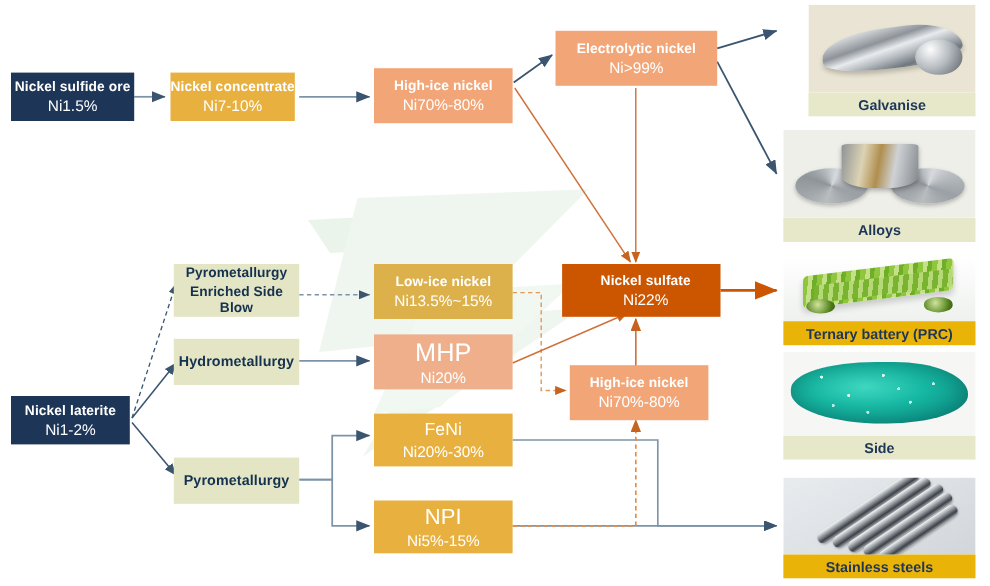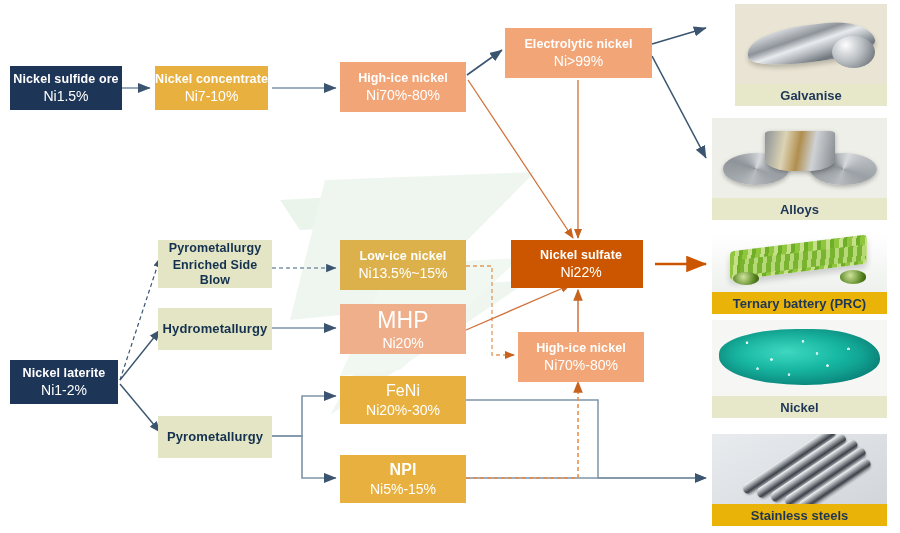--- a/index.html
+++ b/index.html
@@ -176,21 +176,21 @@
   <div class="node peach" style="left:340px;top:62px;width:126px;height:50px;">
     <span class="l1">High-ice nickel</span>
     <span class="l2">Ni70%-80%</span>
   </div>
 
   <div class="node peach" style="left:505px;top:28px;width:147px;height:50px;">
     <span class="l1">Electrolytic nickel</span>
     <span class="l2">Ni&gt;99%</span>
   </div>
 
-  <div class="node burnt" style="left:511px;top:240px;width:132px;height:48px;padding-left:8px;">
+  <div class="node burnt" style="left:511px;top:240px;width:144px;height:48px;padding-left:8px;">
     <span class="l1">Nickel sulfate</span>
     <span class="l2">Ni22%</span>
   </div>
 
   <div class="node dark" style="left:10px;top:360px;width:108px;height:44px;">
     <span class="l1">Nickel laterite</span>
     <span class="l2">Ni1-2%</span>
   </div>
 
   <div class="node sage" style="left:158px;top:240px;width:114px;height:48px;">
@@ -215,21 +215,21 @@
     <span class="l1" style="font-size:23px;font-weight:normal;">MHP</span>
     <span class="l2">Ni20%</span>
   </div>
 
   <div class="node gold" style="left:340px;top:376px;width:126px;height:48px;">
     <span class="l1" style="font-size:16px;font-weight:normal;">FeNi</span>
     <span class="l2">Ni20%-30%</span>
   </div>
 
   <div class="node gold" style="left:340px;top:455px;width:126px;height:48px;">
-    <span class="l1" style="font-size:16px;font-weight:bold;">NPI</span>
+    <span class="l1" style="font-size:20px;font-weight:normal;">NPI</span>
     <span class="l2">Ni5%-15%</span>
   </div>
 
   <div class="node peach" style="left:518px;top:332px;width:126px;height:50px;">
     <span class="l1">High-ice nickel</span>
     <span class="l2">Ni70%-80%</span>
   </div>
 
   <div class="card" style="left:712px;top:4px;width:175px;height:102px;padding-left:23px;">
     <div class="pic">
@@ -264,21 +264,21 @@
     <div class="cap peachcap">Ternary battery (PRC)</div>
   </div>
 
   <div class="card" style="left:712px;top:320px;width:175px;height:98px;">
     <div class="pic">
       <div class="ph-cryst">
           <div class="pile"></div>
           <div class="spk"></div>
         </div>
     </div>
-    <div class="cap sagecap">Nickel</div>
+    <div class="cap sagecap">Side</div>
   </div>
 
   <div class="card" style="left:712px;top:434px;width:175px;height:92px;">
     <div class="pic">
       <div class="ph-tube">
         <div class="t" style="left:18%;top:74%;width:62%;"></div>
         <div class="t" style="left:26%;top:80%;width:60%;"></div>
         <div class="t" style="left:34%;top:86%;width:58%;"></div>
         <div class="t" style="left:42%;top:92%;width:54%;"></div>
         <div class="t" style="left:50%;top:98%;width:48%;"></div>

